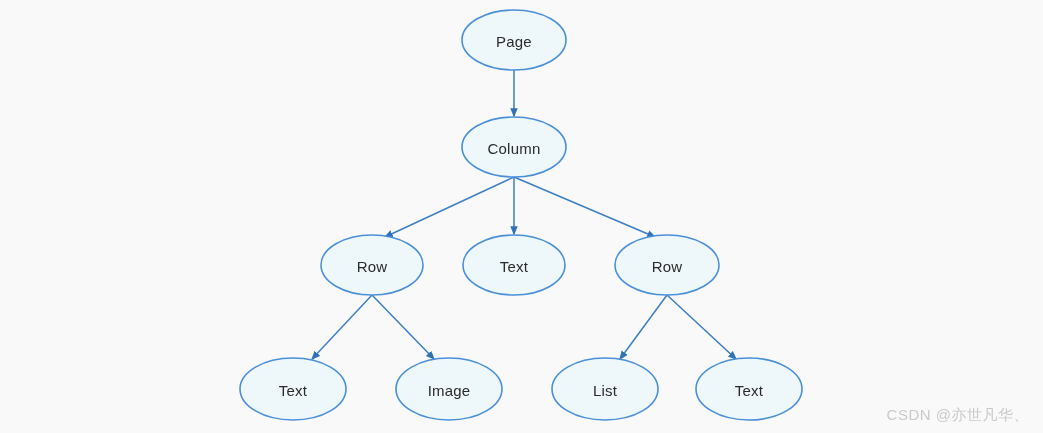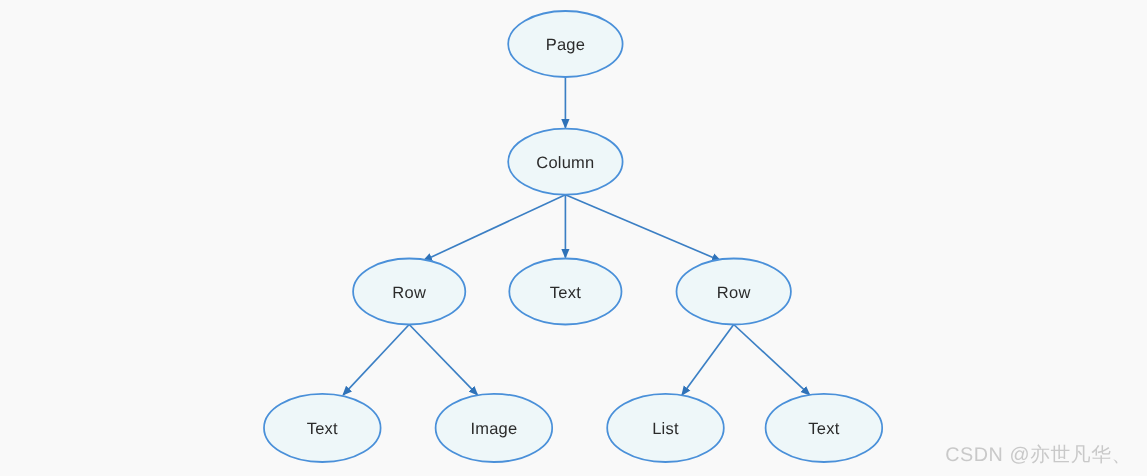--- a/index.html
+++ b/index.html
@@ -37,21 +37,21 @@
   .edge-line {
     stroke: #3b7fc4;
     stroke-width: 1.5;
     fill: none;
   }
   .watermark {
     position: absolute;
     right: 14px;
     bottom: 8px;
     font-family: "Liberation Sans", sans-serif;
-    font-size: 18px;
+    font-size: 15px;
     color: #c9c9c9;
     white-space: nowrap;
     letter-spacing: 0.5px;
   }
 </style>
 </head>
 <body>
 
 <svg id="canvas" viewBox="0 0 1043 433">
   <defs>

